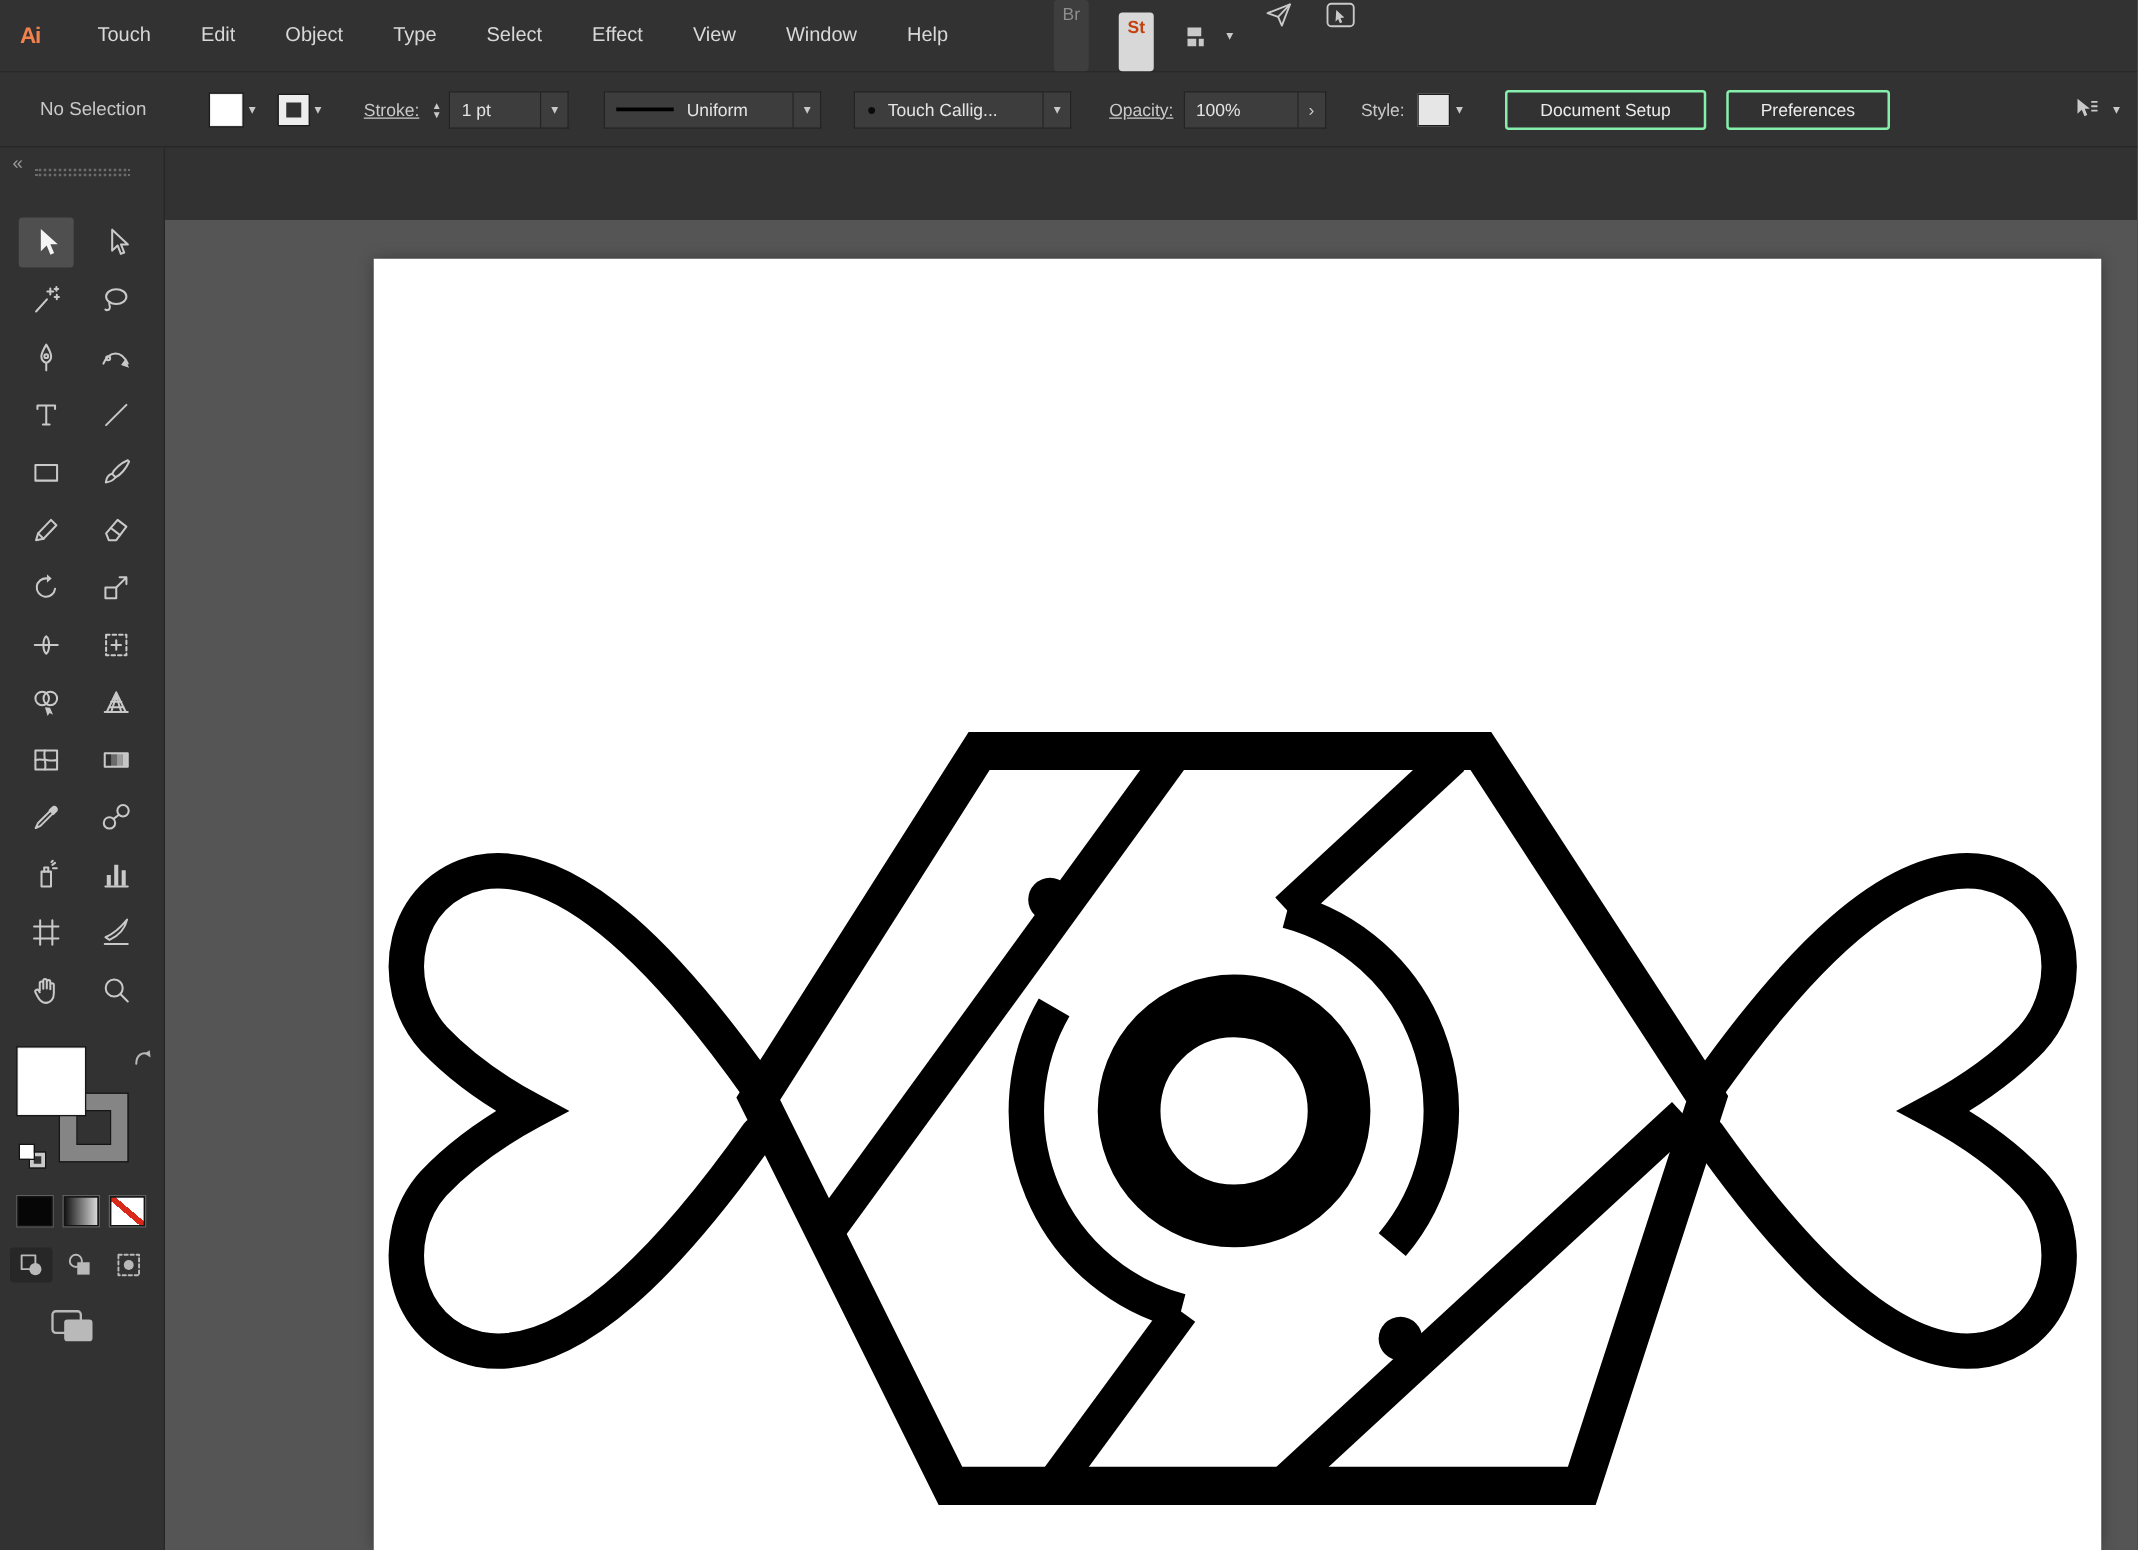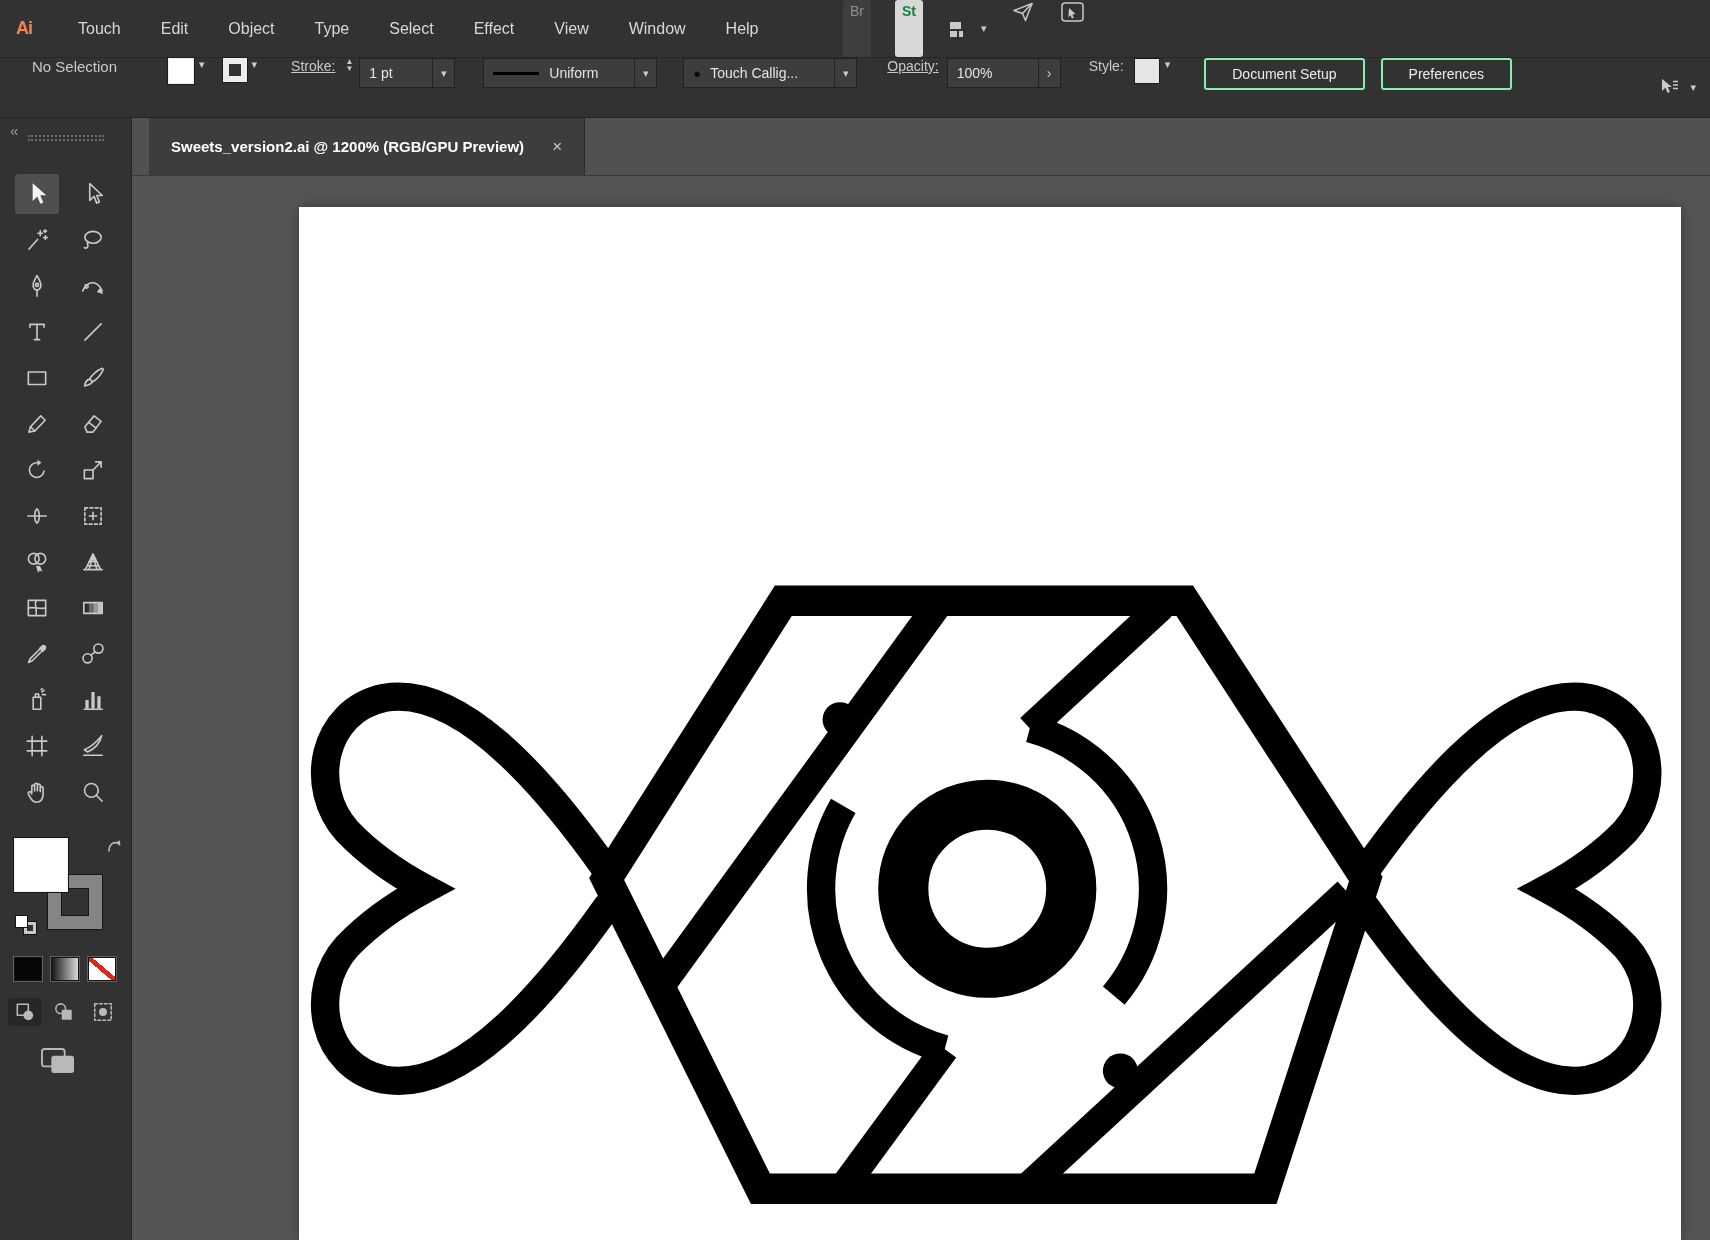--- a/index.html
+++ b/index.html
@@ -7,28 +7,28 @@
   .app{position:relative;width:1710px;height:1240px;overflow:hidden;background:#323232;user-select:none;}
 
   
   .menubar{position:absolute;top:0;left:0;width:1710px;height:57px;background:#323232;border-bottom:1px solid #272727;display:flex;align-items:center;}
   .brand{color:#F2814E;font-size:18px;font-weight:bold;margin-left:16px;letter-spacing:-1px;}
   .menus{display:flex;gap:40px;margin-left:46px;font-size:16px;color:#d8d8d8;}
   .menus span{cursor:default;}
   .menubar-right{position:absolute;left:843px;top:0;height:57px;display:flex;gap:24px;}
   .badge{font-size:14px;padding:3px 7px;border-radius:3px;}
   .badge.dim{color:#8f8f8f;background:#3e3e3e;}
-  .badge.lit{color:#15803d;background:#d8d8d8;font-weight:bold;}
+  .badge.lit{color:#c2410c;background:#d8d8d8;font-weight:bold;margin-top:10px;}
   .micon svg{display:block;}
   .micon svg *{stroke:#c9c9c9;fill:none;stroke-width:1.5;stroke-linecap:round;stroke-linejoin:round;}
   .micon svg .f{fill:#c9c9c9;stroke:none;}
   .wsgroup{display:flex;align-items:center;gap:5px;}
 
   
-  .controlbar{position:absolute;top:58px;left:0;width:1710px;height:59px;background:#323232;border-bottom:1px solid #242424;display:flex;font-size:14px;color:#c6c6c6;}
+  .controlbar{position:absolute;top:58px;left:0;width:1710px;height:59px;background:#323232;border-bottom:1px solid #242424;display:flex;align-items:center;font-size:14px;color:#c6c6c6;}
   .status{margin-left:32px;font-size:15px;color:#c9c9c9;width:100px;}
   .chev{color:#c9c9c9;font-size:11px;margin-left:5px;}
   .swatch{width:26px;height:26px;box-sizing:border-box;}
   .swatch.fill{background:#ffffff;border:1px solid #ededed;outline:1px solid #1c1c1c;margin-left:36px;}
   .strokeproxy{width:24px;height:24px;box-sizing:border-box;border:6px solid #ededed;outline:1px solid #1c1c1c;background:transparent;margin-left:18px;}
   .lbl{color:#c9c9c9;}
   .lbl.u{text-decoration:underline;}
   .ml34{margin-left:34px;} .ml30{margin-left:30px;} .ml28{margin-left:28px;} .ml26{margin-left:26px;} .ml16{margin-left:16px;} .ml8{margin-left:8px;} .ml6{margin-left:6px;}
   .stepper{display:flex;flex-direction:column;line-height:7px;font-size:8px;color:#c9c9c9;margin-left:10px;text-align:center;}
   .field{height:30px;box-sizing:border-box;background:#3d3d3d;border:1px solid #232323;display:flex;align-items:center;padding:0 9px;color:#e4e4e4;font-size:14px;white-space:nowrap;}
@@ -413,26 +413,20 @@
     </div>
 
     <div class="scrmode">
       <svg class="sic" width="40" height="32" viewBox="0 0 30 24">
         <rect x="3" y="3" width="17" height="13" rx="2"></rect>
         <rect class="f" x="10" y="8" width="17" height="13" rx="2"></rect>
       </svg>
     </div>
   </aside>
 
-  <div class="tabbar">
-    <div class="tab">
-      <span class="tabtitle">Sweets_version2.ai @ 1200% (RGB/GPU Preview)</span>
-      <span class="tabclose">×</span>
-    </div>
-  </div>
 
   <main class="canvas">
     <div class="artboard">
       <svg class="art" viewBox="274 190 1267 947" preserveAspectRatio="none">
 
         <path d="M718 551 L1086 551 L1252 806 L1160 1090 L697 1090 L556 806 Z" fill="none" stroke="#000" stroke-width="28" stroke-linejoin="miter"></path>
 
         <g fill="none" stroke="#000" stroke-width="26" stroke-linecap="butt">
           <path d="M858 557 L605 905"></path>
           <path d="M940 1090 L1235 818"></path>

